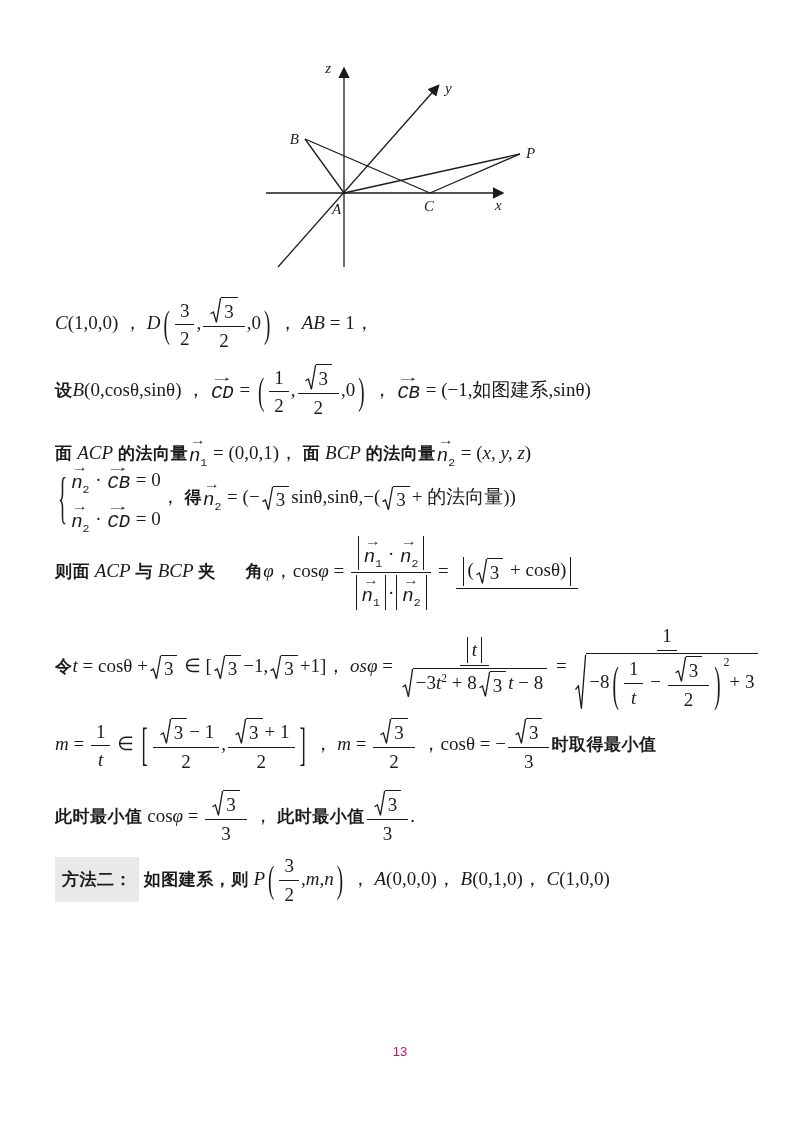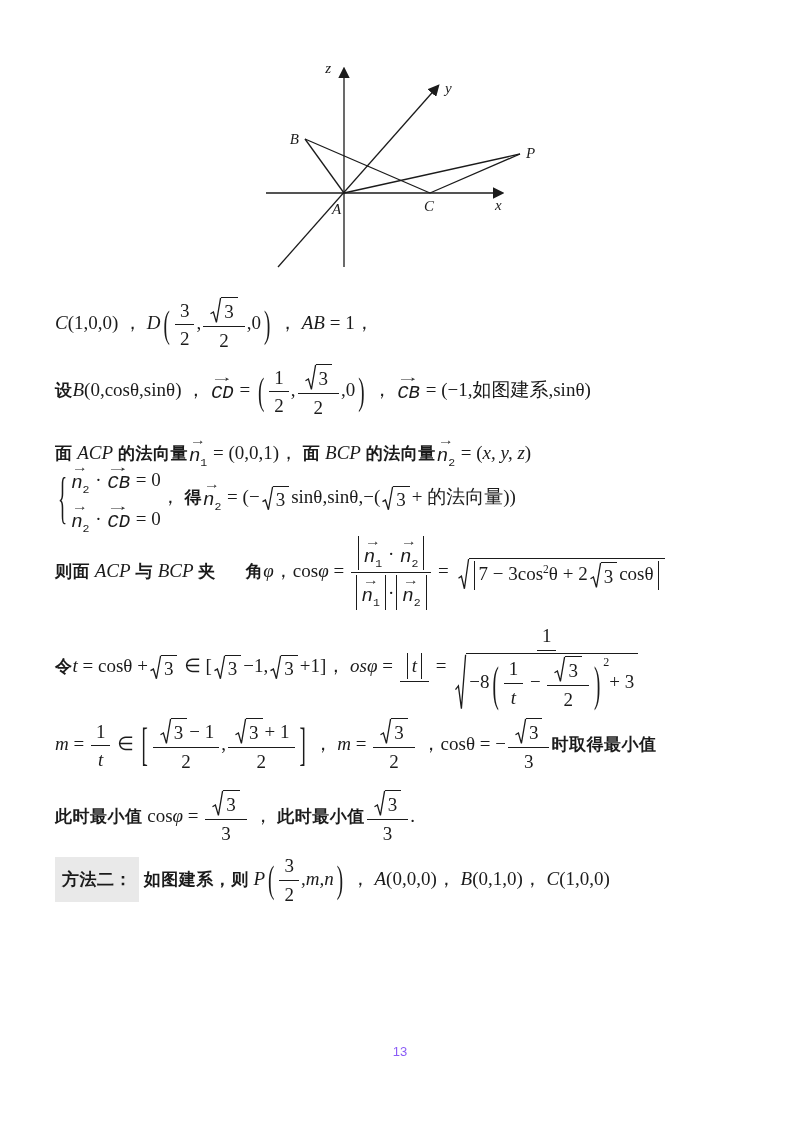--- a/index.html
+++ b/index.html
@@ -29,21 +29,21 @@
   .abs { display: inline-block; vertical-align: middle; border-left: 1.4px solid #1b1b1b; border-right: 1.4px solid #1b1b1b; padding: 1px 4px; margin: 0 2px; white-space: nowrap; }
   .vec { display: inline-block; vertical-align: -2px; text-align: center; line-height: 1; margin: 0 1px; }
   .vec-arrow { display: block; height: 9px; line-height: 9px; font-size: 12px; transform: scaleX(1.35); transform-origin: center; }
   .vec-arrow.w2 { transform: scaleX(2.0); }
   .vec-base { display: inline-block; white-space: nowrap; font-family: Liberation Mono, monospace; }
   .st { display: inline-block; vertical-align: middle; transform: scaleY(var(--sy,2)); transform-origin: center; padding: 0 1px; margin: 0 2px; }
   .p20 { --sy: 2.0; } .p24 { --sy: 2.4; } .p26 { --sy: 2.6; } .p30 { --sy: 3.0; }
   .cases { display: inline-block; vertical-align: middle; }
   .crow { display: block; margin: 7px 0; }
   .sp { display: inline-block; width: 30px; }
-  .footer { position: absolute; left: 0; right: 0; top: 1044px; text-align: center; font-family: "Liberation Sans", sans-serif; font-size: 13px; color: #8b5cf6; }
+  .footer { position: absolute; left: 0; right: 0; top: 1044px; text-align: center; font-family: "Liberation Sans", sans-serif; font-size: 13px; color: #be185d; }
 </style>
 </head>
 <body>
 
 <div class="page">
 
   <svg class="diagram" width="312" height="216" viewBox="0 0 312 216">
     <defs>
       <marker id="ah" viewBox="0 0 10 10" refX="8" refY="5" markerWidth="9" markerHeight="9" orient="auto-start-reverse">
         <path d="M0 0 L10 5 L0 10 z" fill="#1b1b1b"></path>
@@ -137,45 +137,50 @@
           <span class="abs"><span class="vec"><span class="vec-arrow">→</span><span class="vec-base"><span class="mi">n</span><sub>1</sub></span></span> <span>·</span> <span class="vec"><span class="vec-arrow">→</span><span class="vec-base"><span class="mi">n</span><sub>2</sub></span></span></span>
         </span>
         <span class="den">
           <span class="abs"><span class="vec"><span class="vec-arrow">→</span><span class="vec-base"><span class="mi">n</span><sub>1</sub></span></span></span>
           <span>·</span>
           <span class="abs"><span class="vec"><span class="vec-arrow">→</span><span class="vec-base"><span class="mi">n</span><sub>2</sub></span></span></span>
         </span>
       </span>
     <span>=</span>
     <span class="frac">
-        <span class="den">
-          <span class="sqrt"><svg viewBox="0 0 11 40" preserveAspectRatio="none">
-              <path d="M0.5 25 L3.4 22.5 L6.4 38 L10.6 1.2"></path>
-            </svg><span class="sq-body"><span class="abs"><span>7 − 3cos</span><sup>2</sup><span>θ + 2</span><span class="sqrt"><svg viewBox="0 0 11 40" preserveAspectRatio="none">
-                    <path d="M0.5 25 L3.4 22.5 L6.4 38 L10.6 1.2"></path>
-                  </svg><span class="sq-body">3</span></span><span>cosθ</span></span></span></span>
+        <span class="num">
+          <span class="abs"><span>(</span><span class="sqrt"><svg viewBox="0 0 11 40" preserveAspectRatio="none">
+                <path d="M0.5 25 L3.4 22.5 L6.4 38 L10.6 1.2"></path>
+              </svg><span class="sq-body">3</span></span> <span>+ cosθ)</span></span>
         </span>
       </span>
   </div>
 
   <div class="ln" style="top:624px">
     <span class="cn">令</span><span class="mi">t</span>
     <span>= cosθ +</span><span class="sqrt"><svg viewBox="0 0 11 40" preserveAspectRatio="none">
           <path d="M0.5 25 L3.4 22.5 L6.4 38 L10.6 1.2"></path>
         </svg><span class="sq-body">3</span></span>
     <span>∈ [</span><span class="sqrt"><svg viewBox="0 0 11 40" preserveAspectRatio="none">
           <path d="M0.5 25 L3.4 22.5 L6.4 38 L10.6 1.2"></path>
         </svg><span class="sq-body">3</span></span><span>−1,</span><span class="sqrt"><svg viewBox="0 0 11 40" preserveAspectRatio="none">
           <path d="M0.5 25 L3.4 22.5 L6.4 38 L10.6 1.2"></path>
         </svg><span class="sq-body">3</span></span><span>+1]，</span>
     <span class="mi">osφ</span>
     <span>=</span>
     <span class="frac">
         <span class="num">
           <span class="abs"><span class="mi">t</span></span>
+        </span>
+        <span class="den">
+          <span class="sqrt"><svg viewBox="0 0 11 40" preserveAspectRatio="none">
+              <path d="M0.5 25 L3.4 22.5 L6.4 38 L10.6 1.2"></path>
+            </svg><span class="sq-body"><span>−3</span><span class="mi">t</span><sup>2</sup> <span>+ 8</span><span class="sqrt"><svg viewBox="0 0 11 40" preserveAspectRatio="none">
+                  <path d="M0.5 25 L3.4 22.5 L6.4 38 L10.6 1.2"></path>
+                </svg><span class="sq-body">3</span></span><span class="mi">t</span> <span>− 8</span></span></span>
         </span>
       </span>
     <span>=</span>
     <span class="frac">
         <span class="num">1</span>
         <span class="den">
           <span class="sqrt"><svg viewBox="0 0 11 40" preserveAspectRatio="none">
               <path d="M0.5 25 L3.4 22.5 L6.4 38 L10.6 1.2"></path>
             </svg><span class="sq-body"><span>−8</span><span class="st p26">(</span><span class="frac">
                 <span class="num">1</span>

